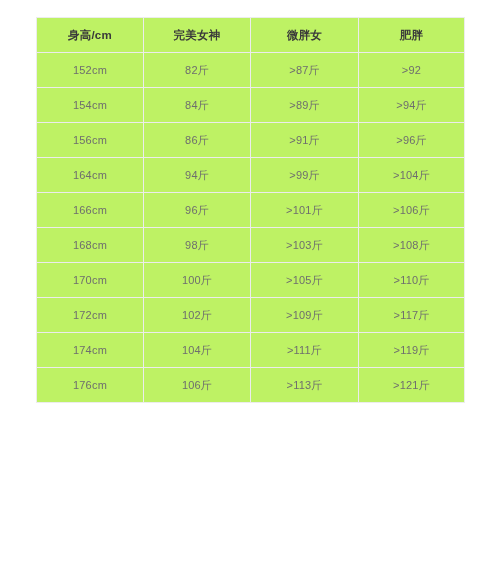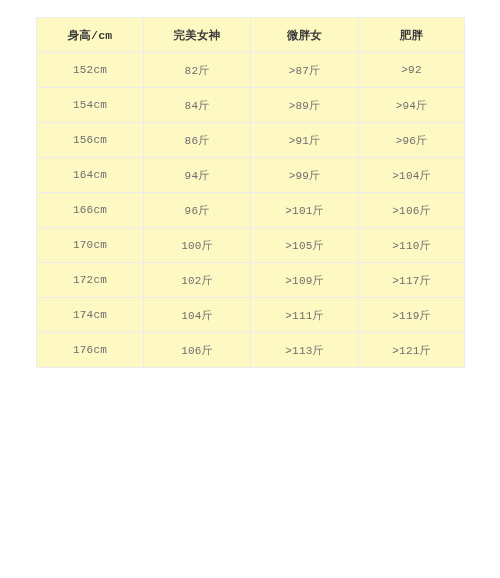--- a/index.html
+++ b/index.html
@@ -16,22 +16,21 @@
   #table-wrap {
     position: absolute;
     left: 36px;
     top: 17px;
     width: 428px;
   }
   table.height-weight-table {
     border-collapse: collapse;
     width: 428px;
     table-layout: fixed;
-    background: #fef9c3;
-    font-family: Liberation Mono, monospace;
+    background: #bef264;
   }
   table.height-weight-table col.c0 { width: 107px; }
   table.height-weight-table col.c1 { width: 107px; }
   table.height-weight-table col.c2 { width: 108px; }
   table.height-weight-table col.c3 { width: 106px; }
 
   table.height-weight-table th,
   table.height-weight-table td {
     border: 1px solid #ececec;
     height: 35px;
@@ -98,20 +97,26 @@
           <td>&gt;99斤</td>
           <td>&gt;104斤</td>
         </tr>
         <tr>
           <td>166cm</td>
           <td>96斤</td>
           <td>&gt;101斤</td>
           <td>&gt;106斤</td>
         </tr>
         <tr>
+          <td>168cm</td>
+          <td>98斤</td>
+          <td>&gt;103斤</td>
+          <td>&gt;108斤</td>
+        </tr>
+        <tr>
           <td>170cm</td>
           <td>100斤</td>
           <td>&gt;105斤</td>
           <td>&gt;110斤</td>
         </tr>
         <tr>
           <td>172cm</td>
           <td>102斤</td>
           <td>&gt;109斤</td>
           <td>&gt;117斤</td>

